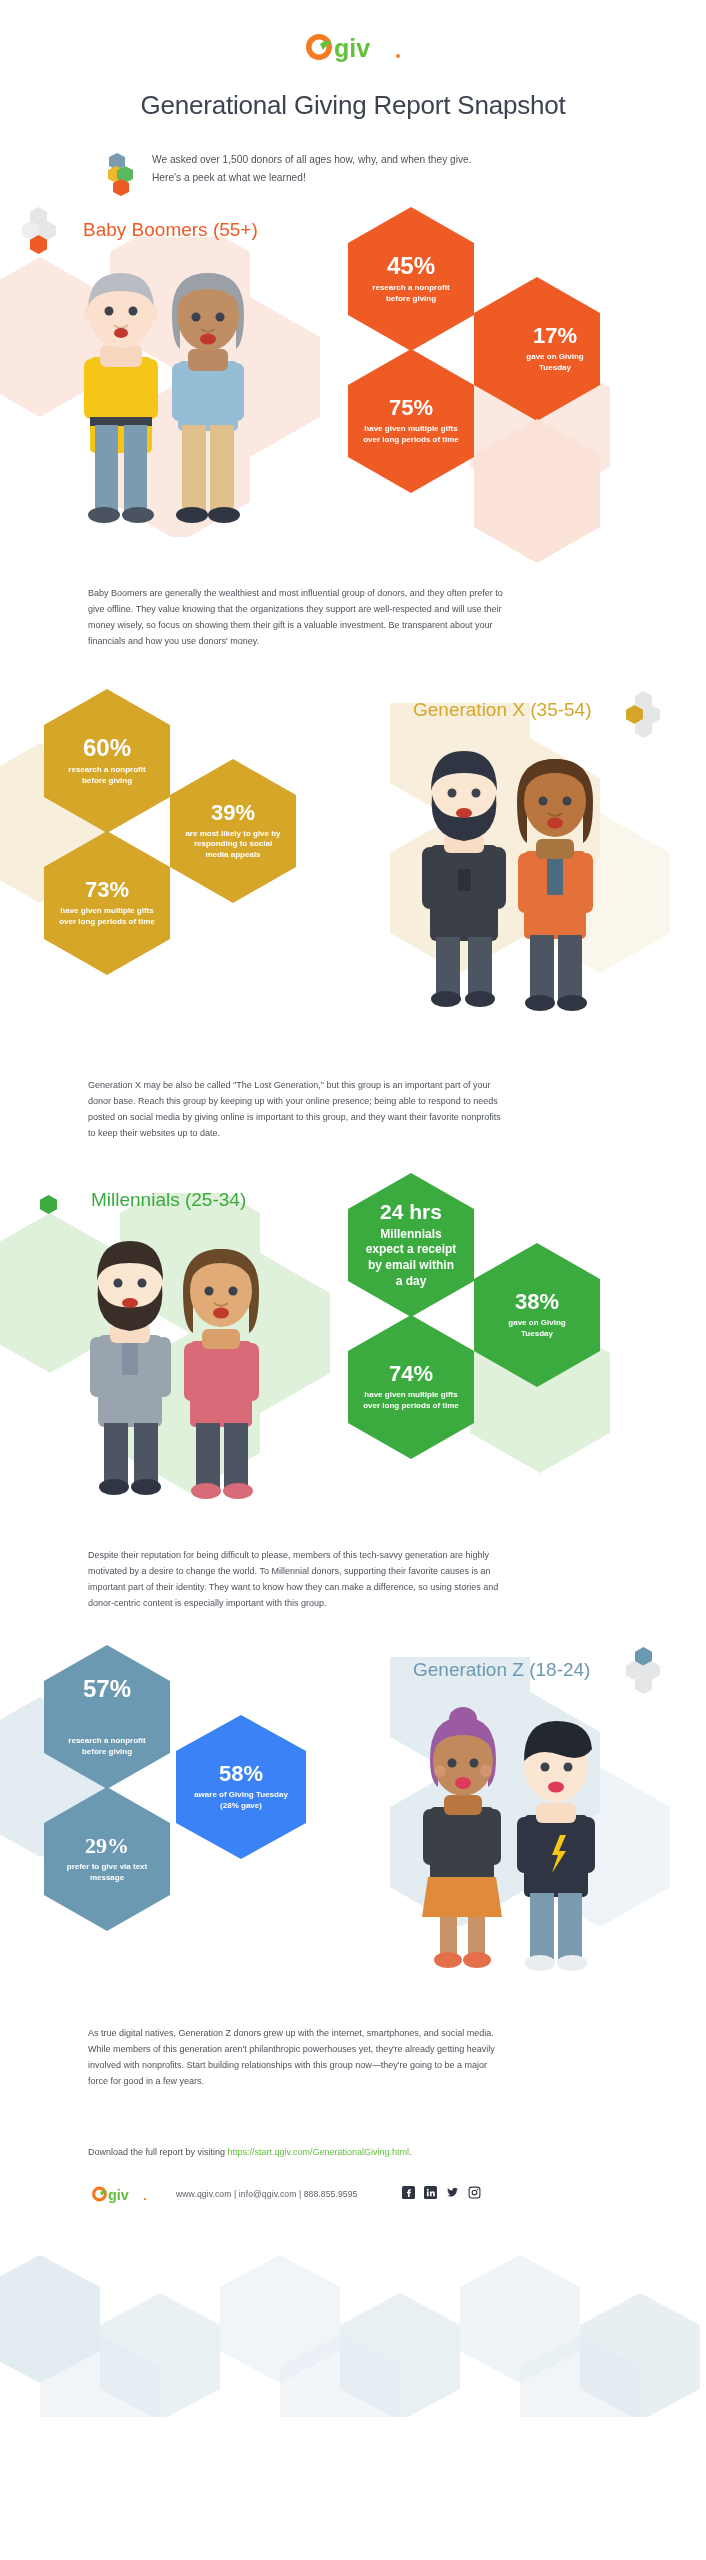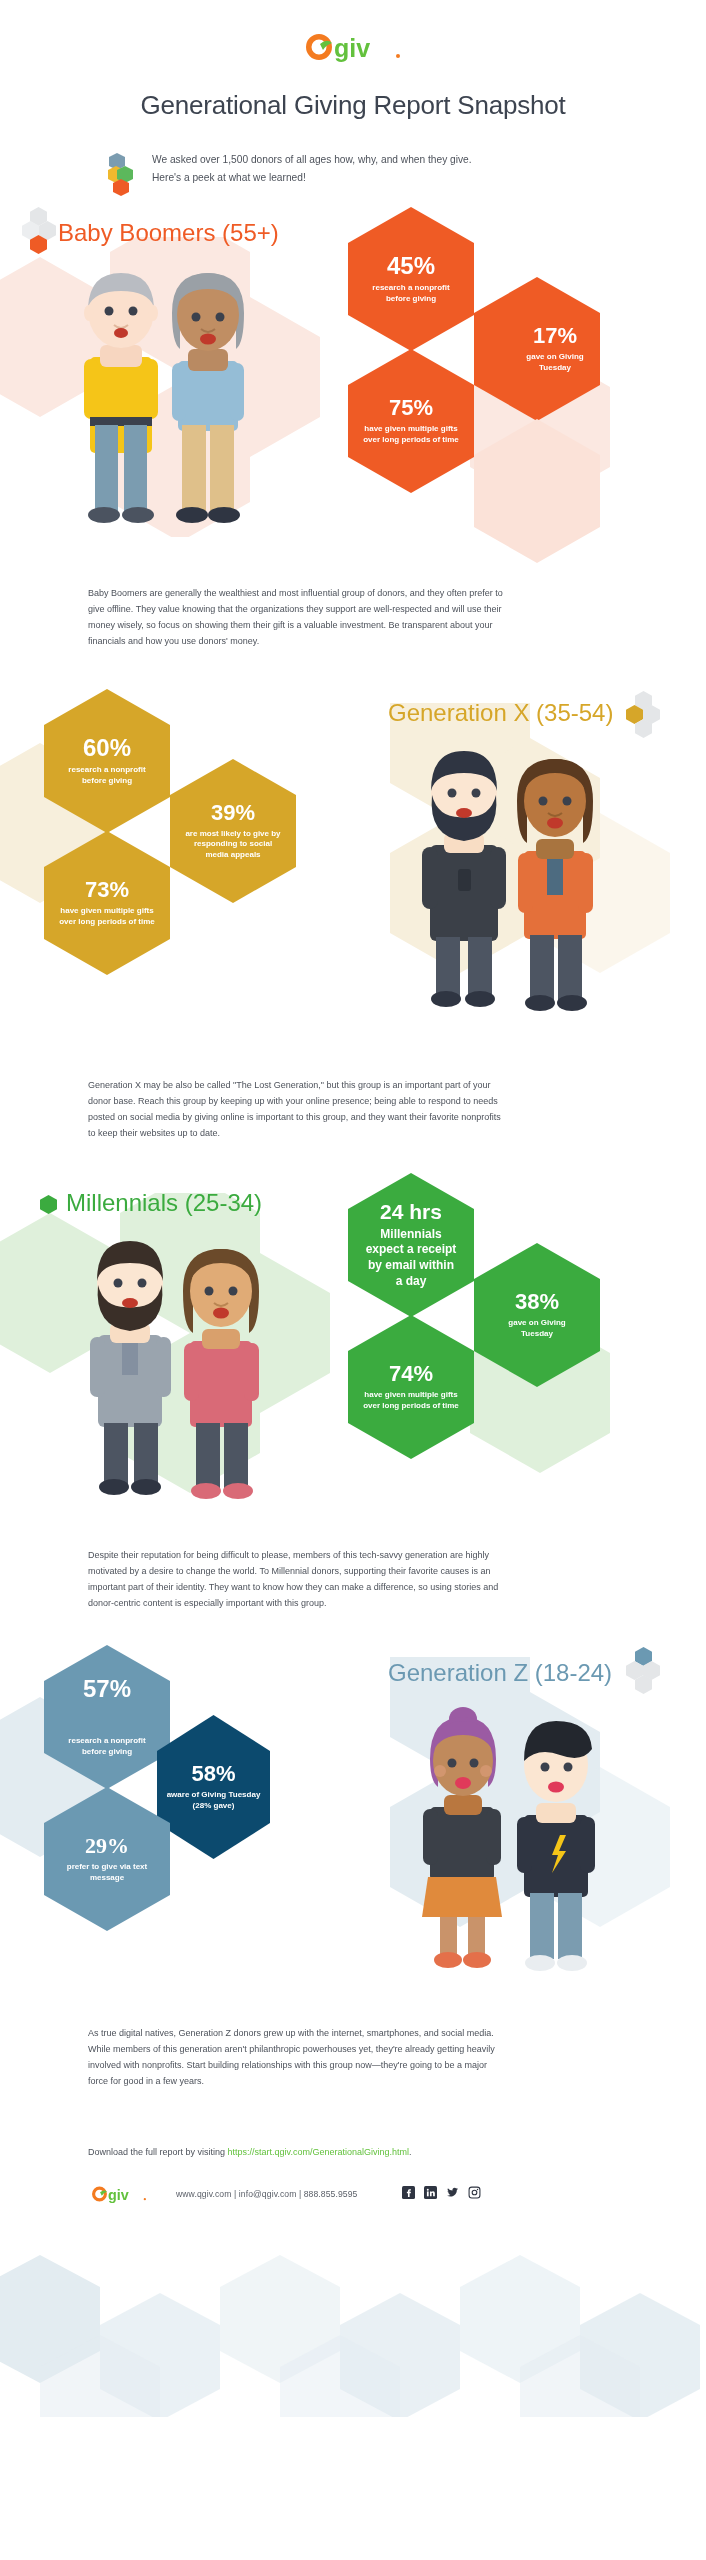--- a/index.html
+++ b/index.html
@@ -43,21 +43,21 @@
     clip-path:polygon(50% 0%, 100% 25%, 100% 75%, 50% 100%, 0% 75%, 0% 25%);
     display:flex; flex-direction:column;
     align-items:center; justify-content:center;
     text-align:center; color:#fff;
   }
   .hex .big { font-weight:bold; line-height:1; }
   .hex .cap { font-weight:bold; line-height:1.3; margin-top:5px; }
 
   .section { position:relative; width:706px; }
 
-  .sec-title { position:absolute; font-size:24px; font-weight:400; white-space:nowrap; }
+  .sec-title { position:absolute; font-size:19px; font-weight:400; white-space:nowrap;margin-left:25px; }
 
   .body-copy {
     position:absolute;
     font-size:9px;
     line-height:1.78;
     color:#4d525b;
     width:420px;
   }
 
   
@@ -398,21 +398,21 @@
         <circle cx="66" cy="64" r="4.5" fill="#3b414d"></circle>
         <ellipse cx="54" cy="84" rx="8" ry="5.5" fill="#e03a5a"></ellipse>
       </g>
     </svg>
 
     <div class="hex" style="left:44px; top:8px; width:126px; height:144px; background:#6b99b2;gap:30px;">
       <span class="big" style="font-size:24px;">57%</span>
       <span class="cap" style="font-size:8px; width:96px;">research a nonprofit before giving</span>
     </div>
 
-    <div class="hex" style="left:157px; top:78px; width:113px; height:144px; background:#0c4a6e;">
+    <div class="hex" style="left:176px; top:78px; width:130px; height:144px; background:#3b82f6;">
       <span class="big" style="font-size:22px;">58%</span>
       <span class="cap" style="font-size:8px; width:98px;">aware of Giving Tuesday (28% gave)</span>
     </div>
 
     <div class="hex" style="left:44px; top:150px; width:126px; height:144px; background:#6b99b2;">
       <span class="big" style="font-size:22px;font-family:Liberation Serif, serif;">29%</span>
       <span class="cap" style="font-size:8px; width:92px;">prefer to give via text message</span>
     </div>
 
     <p class="body-copy" style="left:88px; top:388px;">As true digital natives, Generation Z donors grew up with the internet, smartphones, and social media. While members of this generation aren't philanthropic powerhouses yet, they're already getting heavily involved with nonprofits. Start building relationships with this group now—they're going to be a major force for good in a few years.</p>

